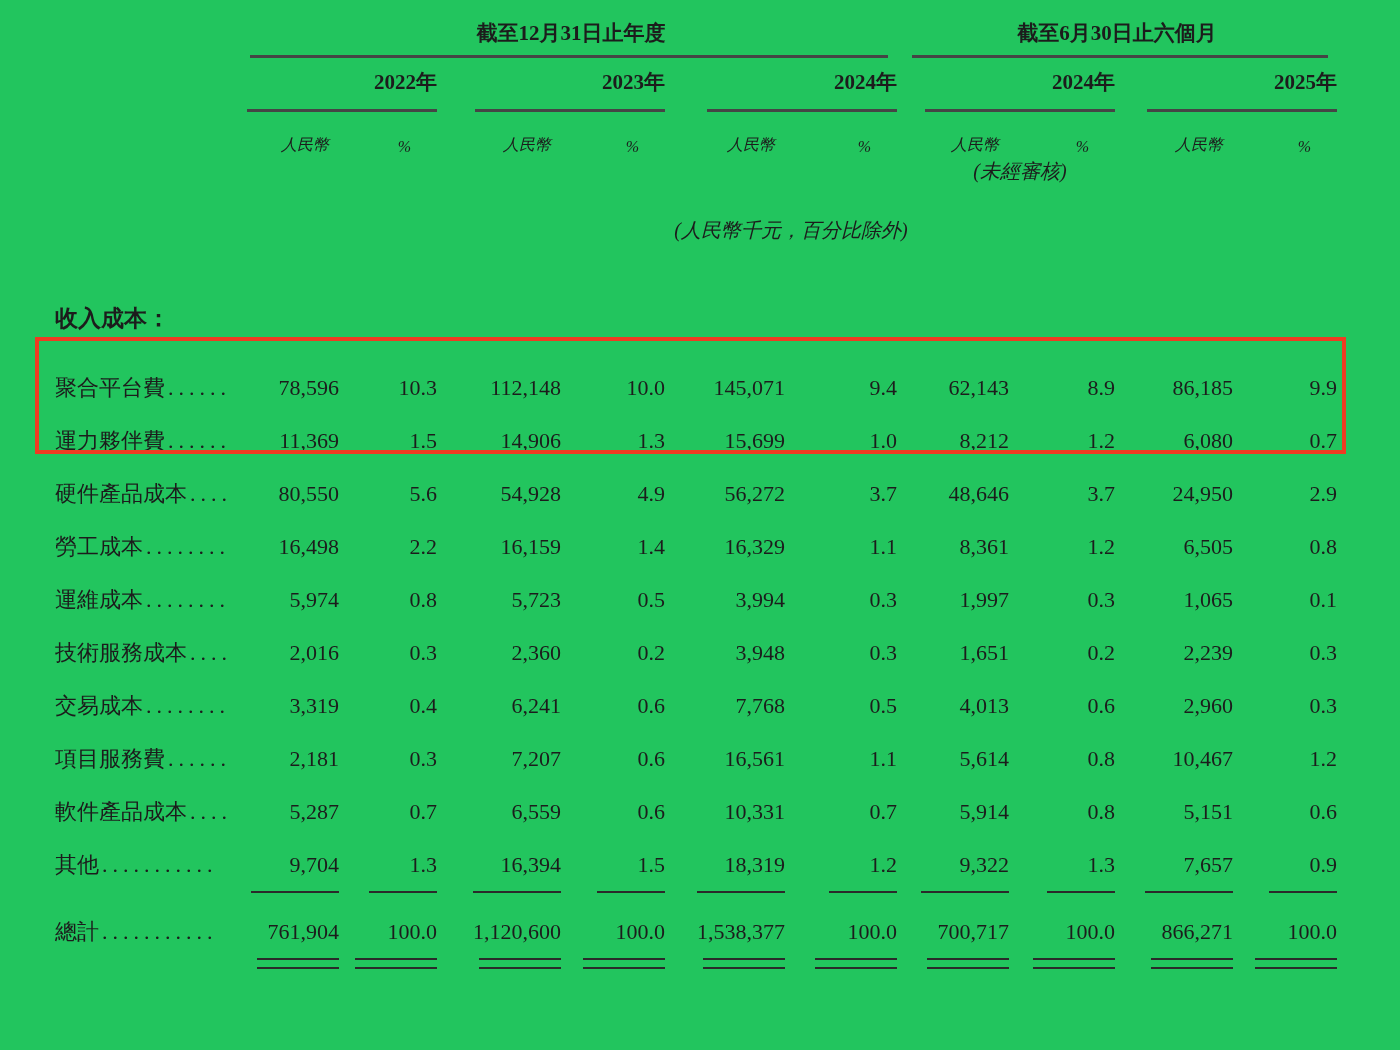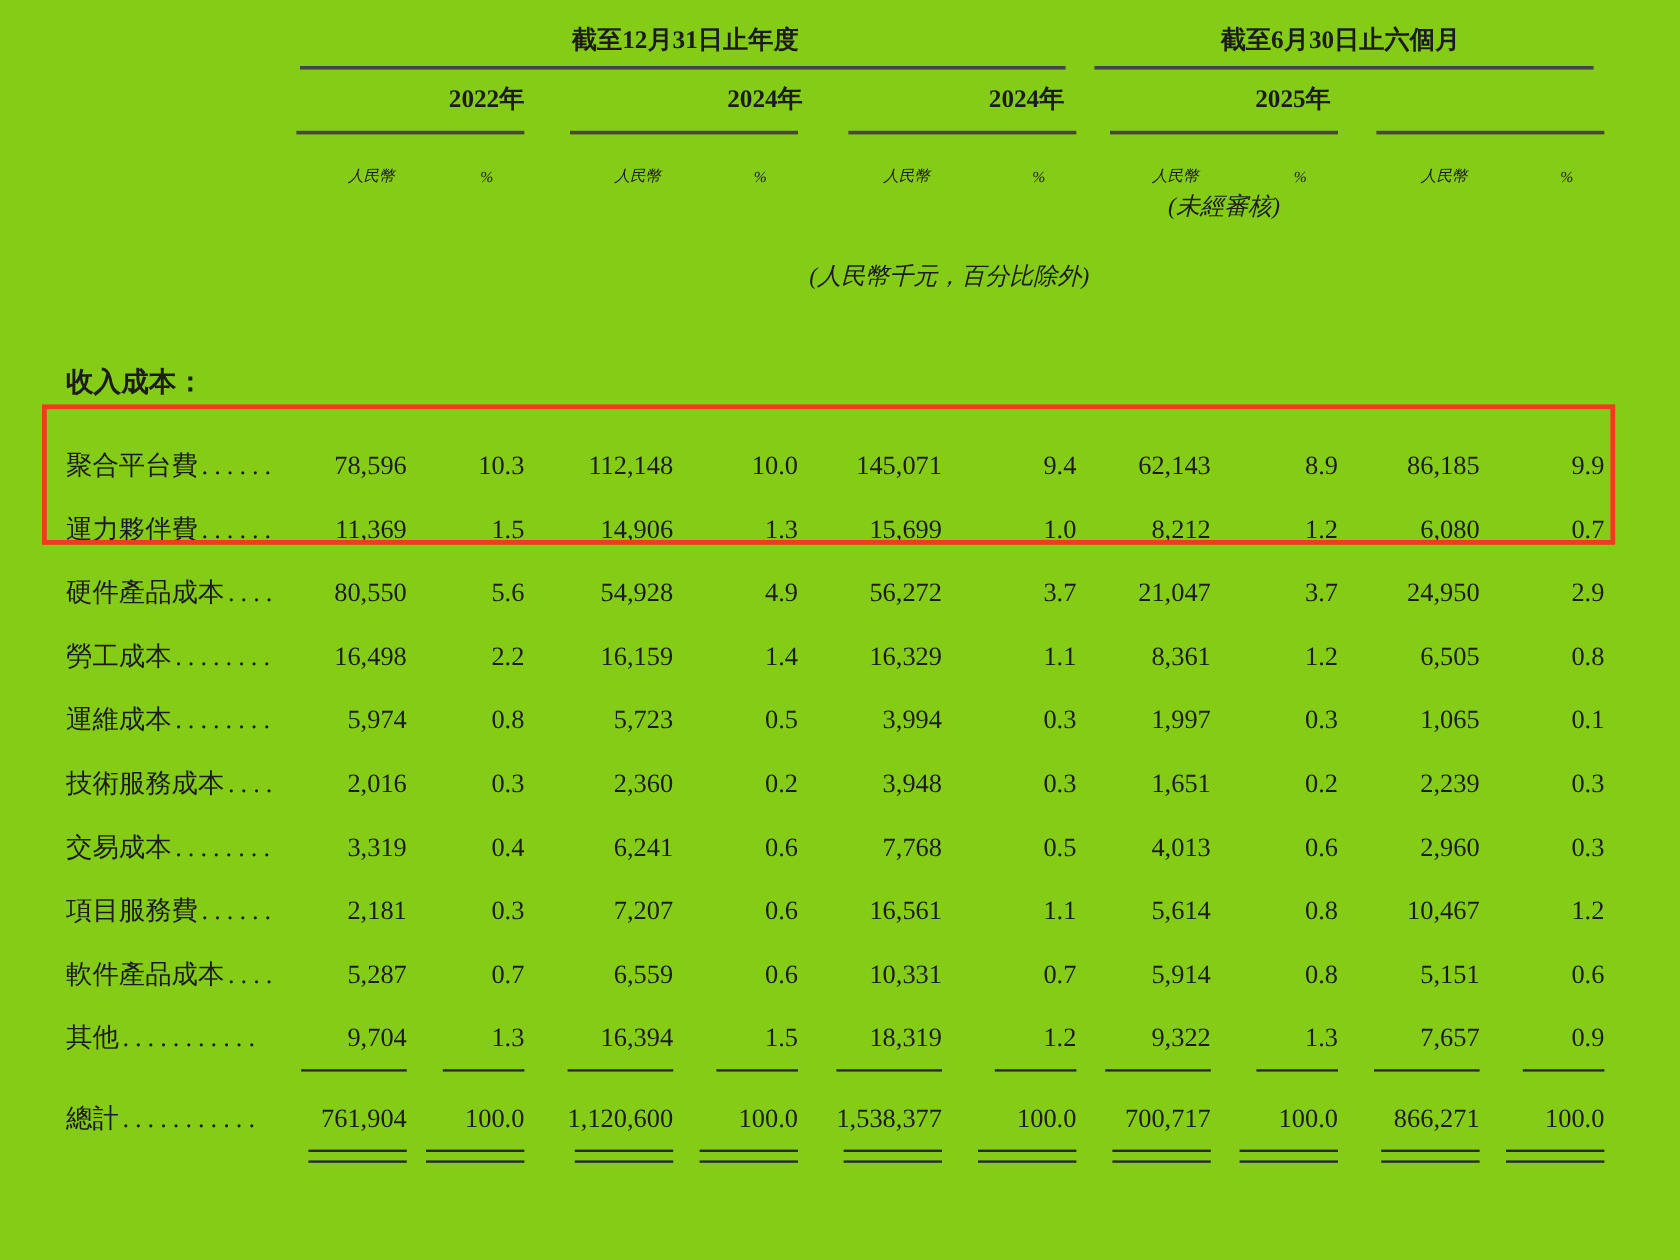--- a/index.html
+++ b/index.html
@@ -1,21 +1,21 @@
 <!DOCTYPE html>
 <html><head>
 <meta charset="utf-8">
 <style>
   html,body { margin:0; padding:0; background:#ffffff; }
   body {
     width:1400px; height:1050px; overflow:hidden;
     font-family:"Liberation Serif","DejaVu Serif",serif;
     color:#1c1c1c;
   }
-  .page { position:relative; width:1400px; height:1050px; background:#84cc16; }
+  .page { position:relative; width:1400px; height:1050px; background:#22c55e; }
   .tbl { position:absolute; left:55px; top:20px; width:1282px; }
 
   .row { display:flex; }
   .c { flex:none; box-sizing:border-box; }
   .c0 { width:190px; text-align:left; }
   .c1 { width:94px; }  .c2 { width:98px; }
   .c3 { width:124px; } .c4 { width:104px; }
   .c5 { width:120px; } .c6 { width:112px; }
   .c7 { width:112px; } .c8 { width:106px; }
   .c9 { width:118px; } .c10 { width:104px; }
@@ -35,21 +35,21 @@
   .hl-left  { margin-left:5px;  margin-right:9px; }
   .hl-right { margin-left:15px; margin-right:9px; }
 
   .t-year-labels { height:40px; align-items:center; }
   .year { text-align:right; font-weight:bold; font-size:21px; }
 
   .t-year-rules { height:16px; align-items:flex-start; }
   .yline { width:190px; height:3px; background:#454545; margin-left:auto; margin-top:7px; }
 
   .t-subheaders { height:38px; align-items:flex-end; padding-bottom:2px; }
-  .sub { font-style:italic; font-size:13px; }
+  .sub { font-style:italic; font-size:16px; }
   .cur { padding-right:10px; }
   .pct { padding-right:26px; }
 
   .t-unaudited { height:40px; align-items:flex-start; padding-bottom:2px; }
   .unaud { flex:none; width:218px; margin-left:842px; text-align:center;
            padding-left:28px; box-sizing:border-box; font-style:italic; font-size:20px; }
 
   .t-units-note { height:44px; align-items:flex-end; padding-bottom:3px; }
   .units { flex:none; width:1092px; margin-left:190px; text-align:center;
            font-style:italic; font-size:20px; }
@@ -91,20 +91,21 @@
           <div class="hline hl-left"></div>
         </div>
       <div class="span4">
           <div class="hline hl-right"></div>
         </div>
     </div>
 
     <div class="row t-year-labels">
       <div class="c c0"></div>
       <div class="g g1 year">2022年</div>
+      <div class="g g2 year">2023年</div>
       <div class="g g3 year">2024年</div>
       <div class="g g4 year">2024年</div>
       <div class="g g5 year">2025年</div>
     </div>
 
     <div class="row t-year-rules">
       <div class="c c0"></div>
       <div class="g g1">
           <div class="yline"></div>
         </div>
@@ -178,21 +179,21 @@
           <div class="c c10 num">0.7</div>
         </div>
         <div class="row data-row">
           <div class="c c0 lbl"><span>硬件產品成本</span><span class="dots">....</span></div>
           <div class="c c1 num">80,550</div>
           <div class="c c2 num">5.6</div>
           <div class="c c3 num">54,928</div>
           <div class="c c4 num">4.9</div>
           <div class="c c5 num">56,272</div>
           <div class="c c6 num">3.7</div>
-          <div class="c c7 num">21,047</div>
+          <div class="c c7 num">48,646</div>
           <div class="c c8 num">3.7</div>
           <div class="c c9 num">24,950</div>
           <div class="c c10 num">2.9</div>
         </div>
         <div class="row data-row">
           <div class="c c0 lbl"><span>勞工成本</span><span class="dots">........</span></div>
           <div class="c c1 num">16,498</div>
           <div class="c c2 num">2.2</div>
           <div class="c c3 num">16,159</div>
           <div class="c c4 num">1.4</div>

